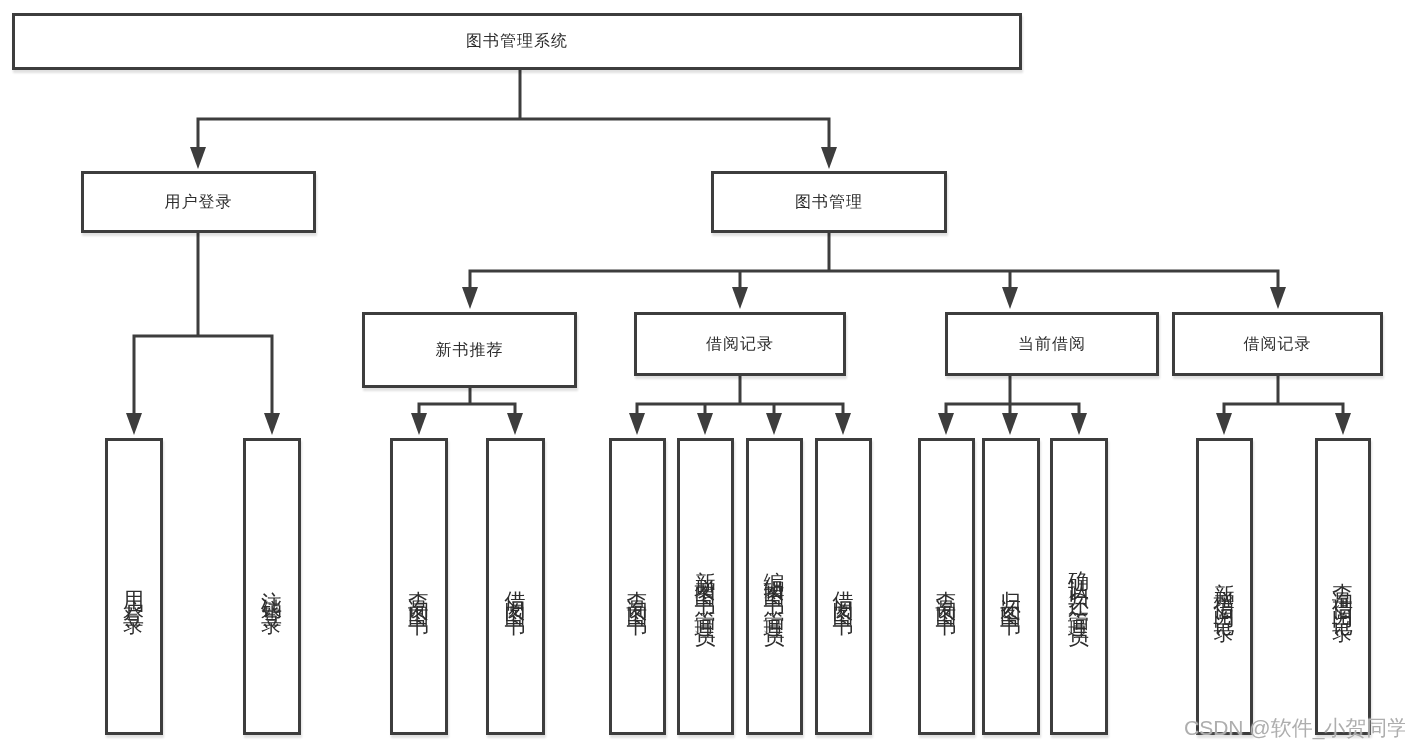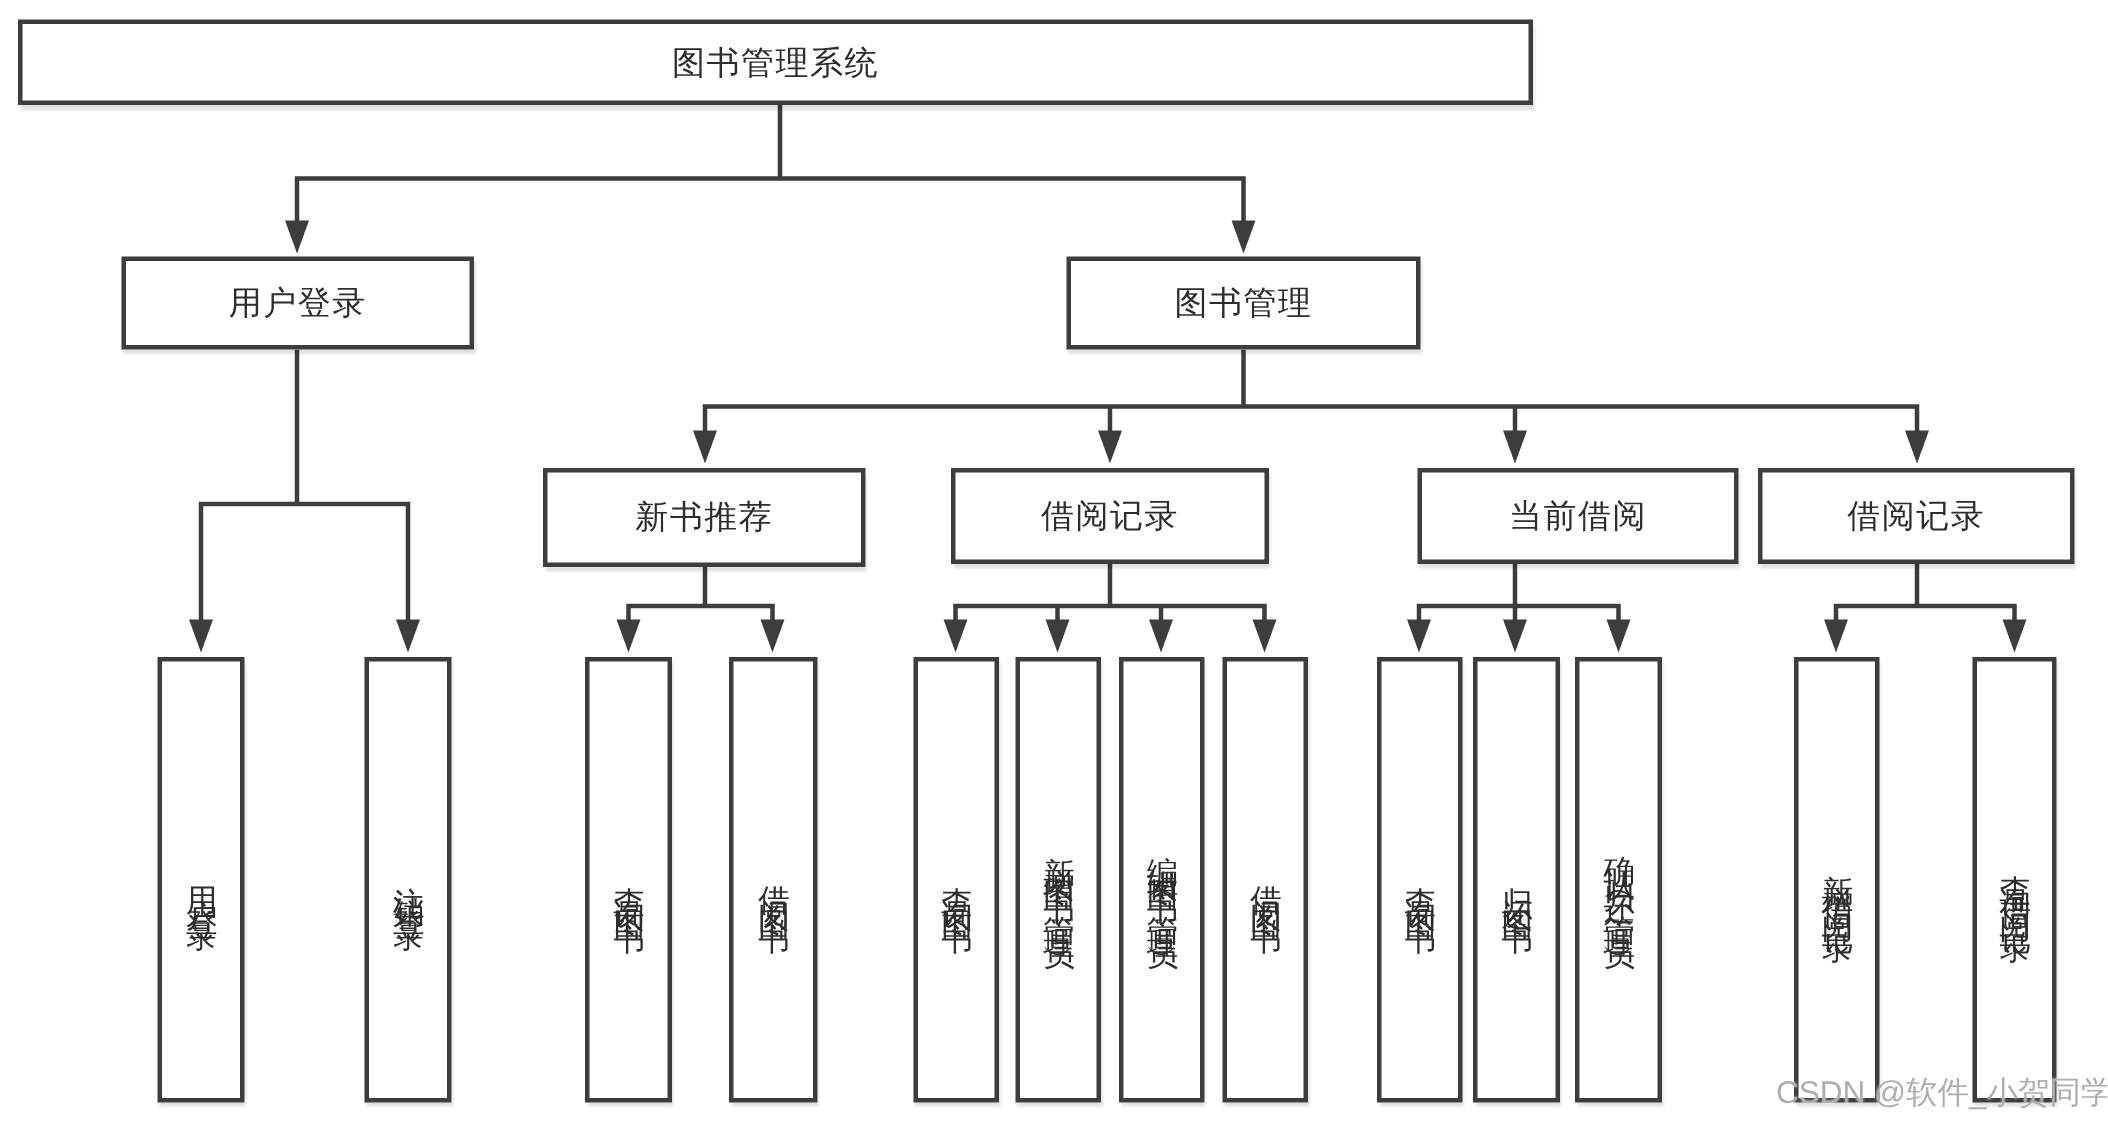--- a/index.html
+++ b/index.html
@@ -27,21 +27,21 @@
     background: #ffffff;
     border: 3px solid #3d3d3d;
     color: #2d2d2d;
     display: flex;
     align-items: center;
     justify-content: center;
     z-index: 2;
     box-shadow: 1px 3px 2px rgba(0,0,0,0.12);
   }
   .hnode {
-    font-size: 22px;
+    font-size: 16px;
     letter-spacing: 1px;
     white-space: nowrap;
   }
   .vnode {
     writing-mode: vertical-rl;
     text-orientation: mixed;
     font-size: 21px;
     letter-spacing: 8px;
     line-height: 1;
     padding-top: 6px;
@@ -114,21 +114,21 @@
       <polygon points="1216,413 1232,413 1224,435"></polygon>
       <polygon points="1335,413 1351,413 1343,435"></polygon>
     </g>
   </svg>
 
   <div class="node hnode" style="left:12px; top:13px; width:1010px; height:57px;">图书管理系统</div>
 
   <div class="node hnode" style="left:81px; top:171px; width:235px; height:62px;">用户登录</div>
   <div class="node hnode" style="left:711px; top:171px; width:236px; height:62px;">图书管理</div>
 
-  <div class="node hnode" style="left:362px; top:312px; width:215px; height:66px;">新书推荐</div>
+  <div class="node hnode" style="left:362px; top:312px; width:215px; height:76px;">新书推荐</div>
   <div class="node hnode" style="left:634px; top:312px; width:212px; height:64px;">借阅记录</div>
   <div class="node hnode" style="left:945px; top:312px; width:214px; height:64px;">当前借阅</div>
   <div class="node hnode" style="left:1172px; top:312px; width:211px; height:64px;">借阅记录</div>
 
   <div class="node vnode" style="left:105px; top:438px; width:58px; height:297px;">用户登录</div>
   <div class="node vnode" style="left:243px; top:438px; width:58px; height:297px;">注销登录</div>
 
   <div class="node vnode" style="left:390px; top:438px; width:58px; height:297px;">查询图书</div>
   <div class="node vnode" style="left:486px; top:438px; width:59px; height:297px;">借阅图书</div>
 

